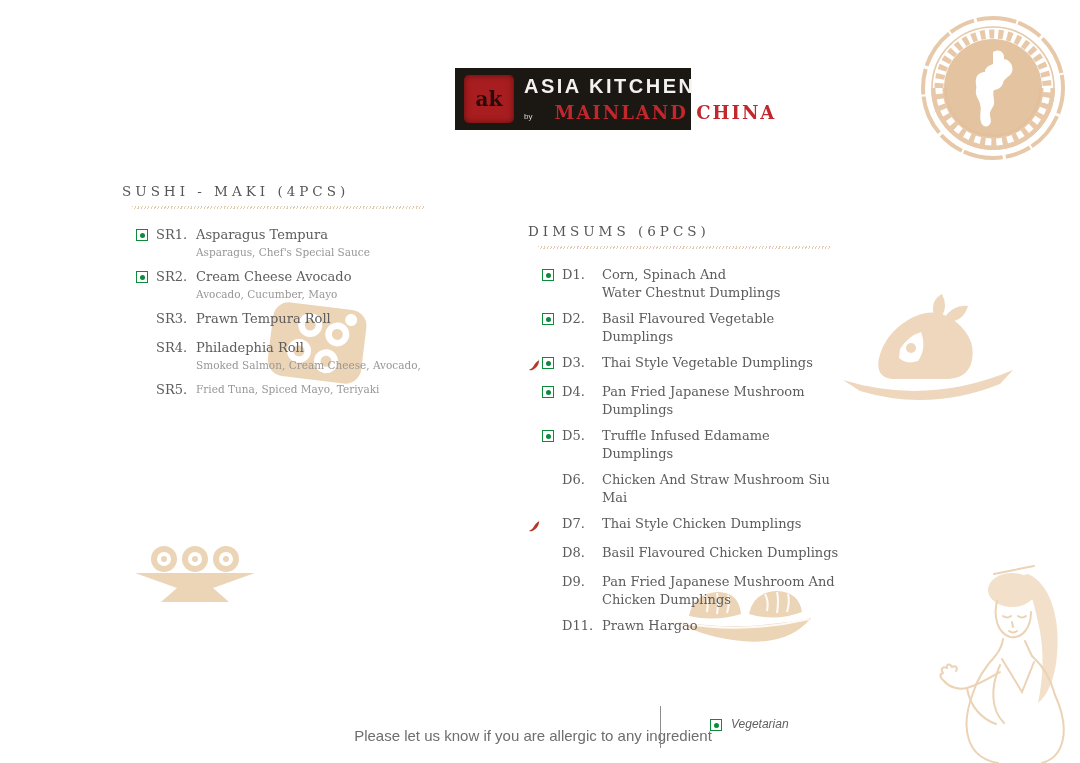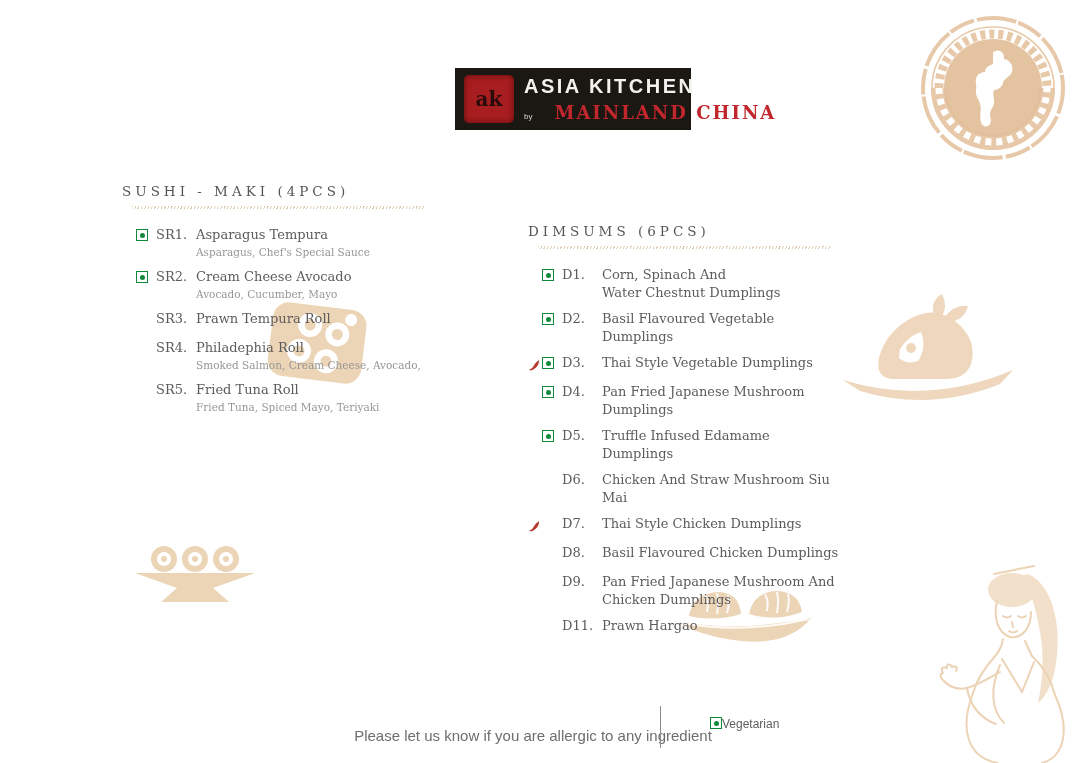--- a/index.html
+++ b/index.html
@@ -38,21 +38,21 @@
             border-radius:50%;background:#0e8a3d;display:block;}
   .code,.name{font-family:"DejaVu Serif",serif;font-size:13px;color:#5d5c5c;line-height:18px;}
   .name{display:block;white-space:pre-line;}
   .desc{display:block;font-family:"DejaVu Serif",serif;font-size:10.5px;color:#989795;
         line-height:15px;margin-top:1px;}
 
   
   .footer-note{position:absolute;left:313px;top:727px;width:440px;text-align:center;
                font-size:15px;color:#6e6e6e;}
   .footer-divider{position:absolute;left:660px;top:706px;width:1px;height:42px;background:#8c8c8c;}
-  .legend{position:absolute;left:710px;top:717px;display:flex;align-items:flex-start;gap:0;}
+  .legend{position:absolute;left:710px;top:717px;display:flex;align-items:flex-end;gap:9px;font-style:italic;}
   .legend-label{font-size:12px;color:#5f5f5f;}
 </style>
 </head>
 <body>
 
 <div class="page">
 
   <svg class="deco" style="left:905px;top:12px;width:172px;height:158px" viewBox="0 0 172 158">
     <g fill="none" stroke="#e6c6a4" opacity="0.95">
       <circle cx="88" cy="76" r="70" stroke-width="4" stroke-dasharray="26 3 40 2"></circle>
@@ -233,21 +233,20 @@
   <div class="row">
     <span class="ic" style="visibility: hidden;">
       <svg width="12" height="12" viewBox="0 0 12 12">
         <path fill="#b5392b" d="M11,1.4 C11.3,5 8.4,9.2 4.4,10.9 C2.9,11.5 1.4,11.2 1.1,10.7 C3.3,9.7 4.5,8.8 5.6,6.9 C7.2,4.1 8.8,2.3 11,1.4 Z"></path>
         <path fill="#6f8f3a" d="M10.2,0.4 C10.8,0.6 11.3,1.1 11.4,1.8 C10.8,1.7 10.3,1.2 10.2,0.4 Z"></path>
       </svg>
     </span>
     <span class="ic veg" style="visibility: hidden;"></span>
     <span class="code">SR5.</span>
     <span class="nm">
-      <span class="name">Fried Tuna Roll</span>
       <span class="desc">Fried Tuna, Spiced Mayo, Teriyaki</span>
     </span>
   </div>
 </div>
   </div>
 
   <div class="section right">
     <div class="sec-title">DIMSUMS (6PCS)</div>
     <div class="sec-rule"></div>
     <div class="items">

